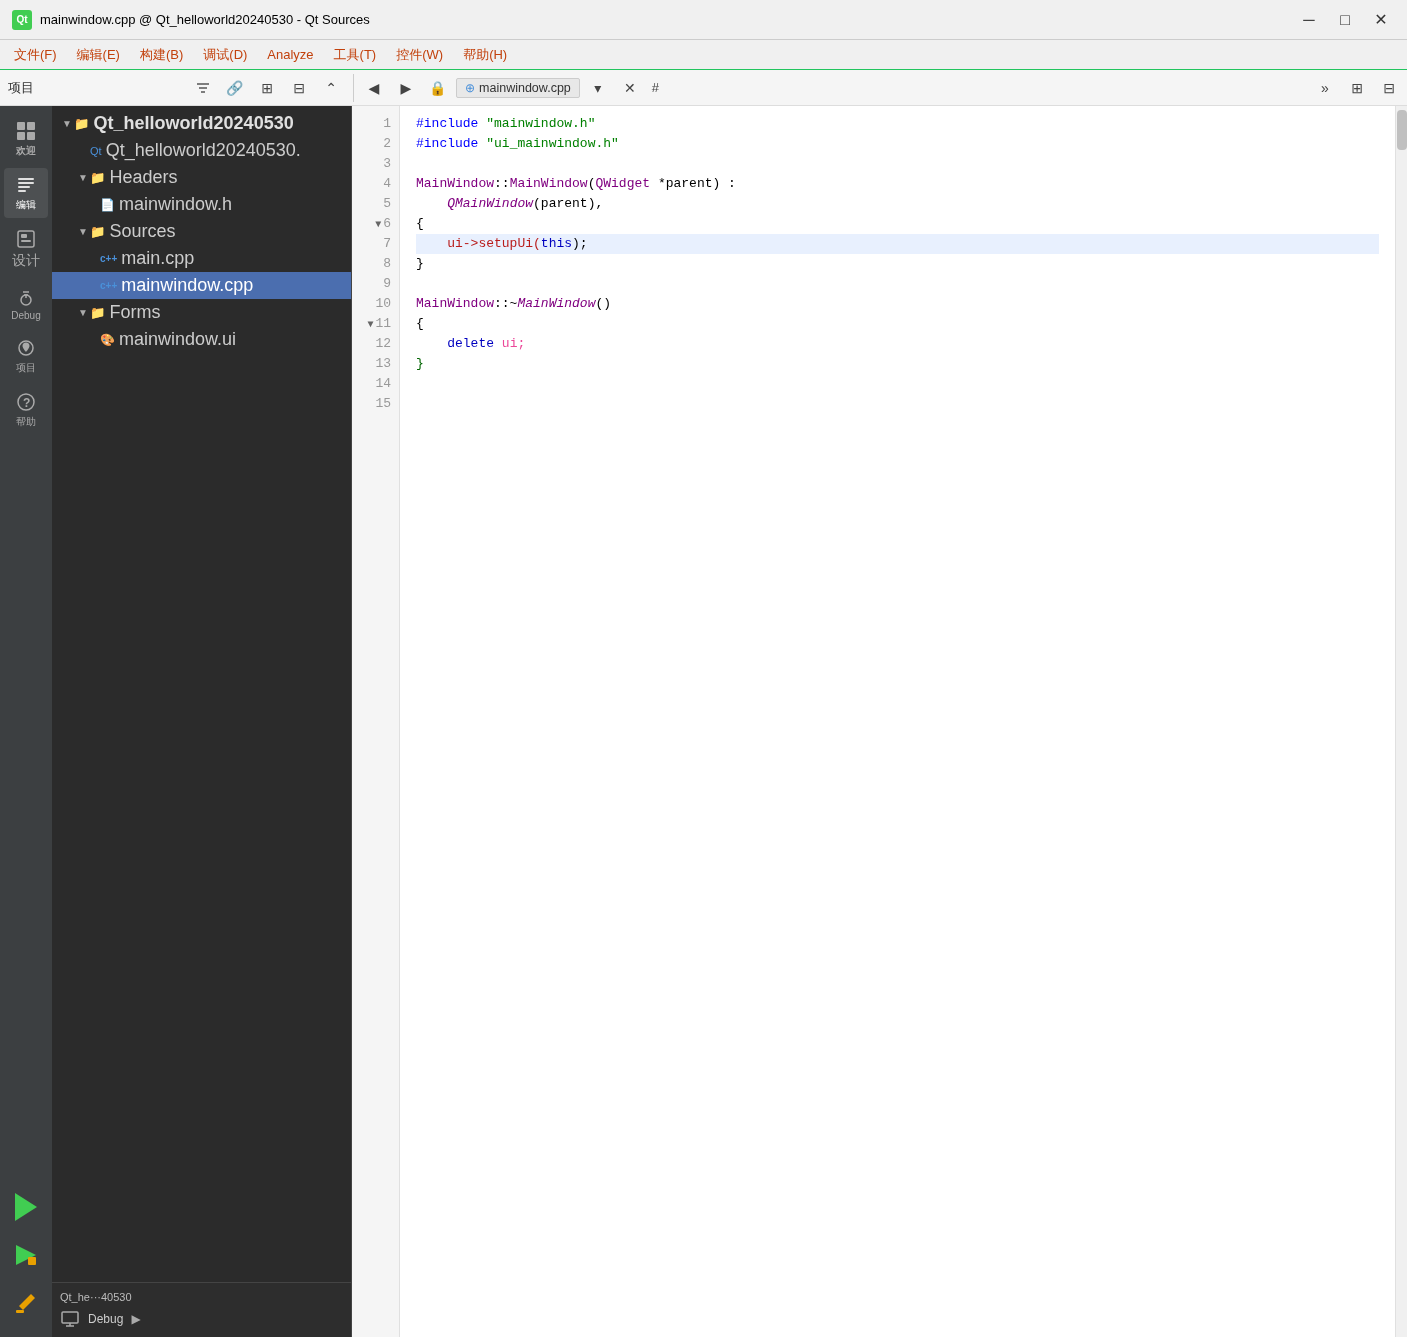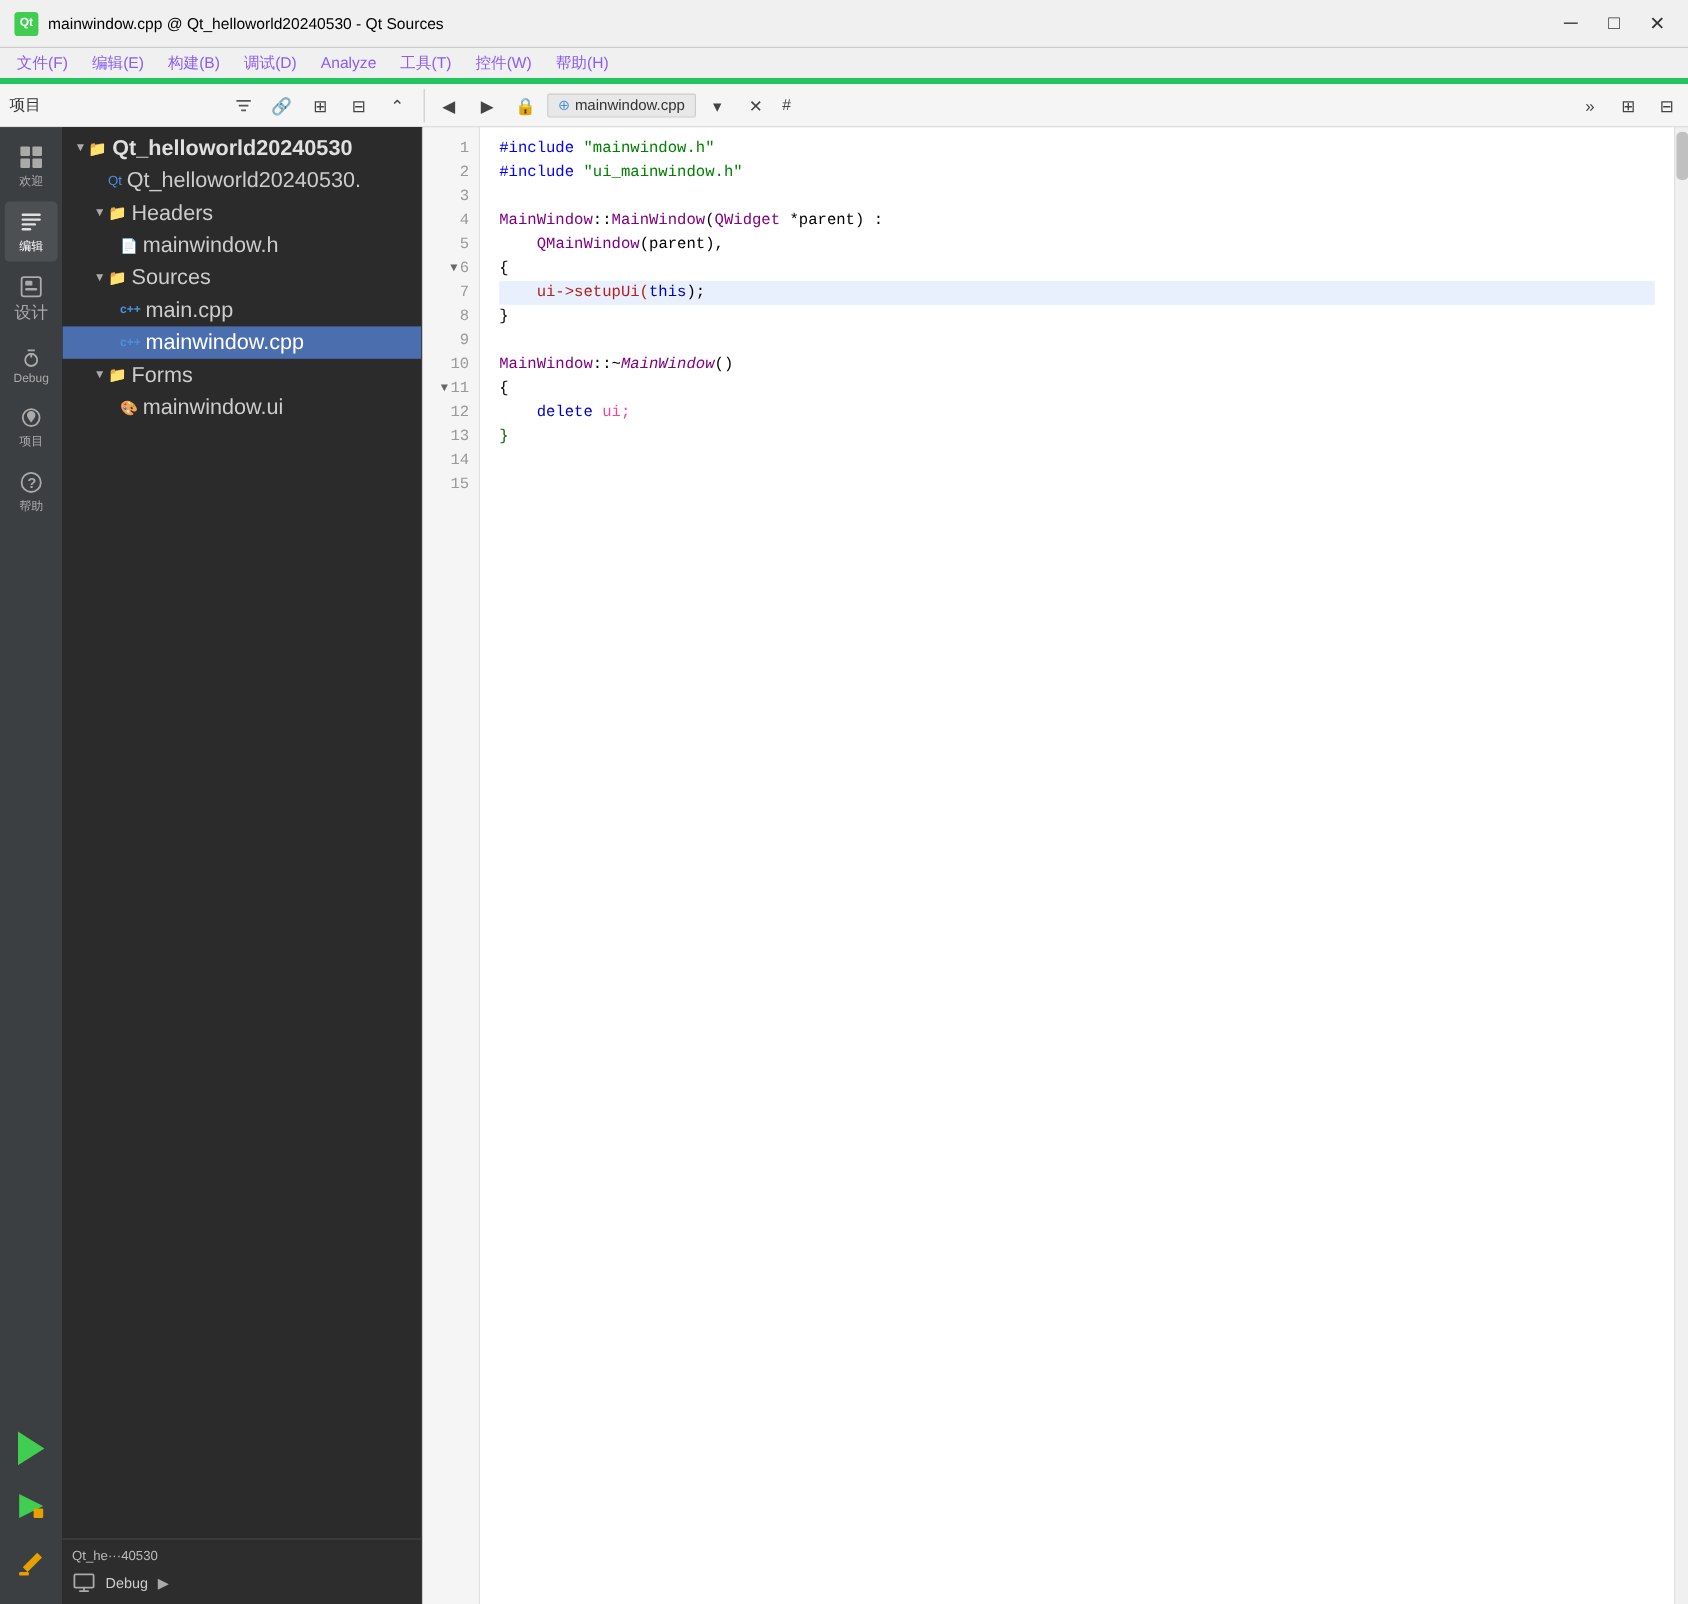--- a/index.html
+++ b/index.html
@@ -36,22 +36,22 @@
       color: #333;
     }
 
     
     .menu-bar {
       background: #f0f0f0;
       height: 30px;
       display: flex;
       align-items: center;
       padding: 0 4px;
-      border-bottom: 5px solid #22c55e;
-      color: #8b5cf6;
+      border-bottom: 1px solid #22c55e;
+      color: #c2410c;
       font-size: 13px;
     }
     .menu-item {
       padding: 4px 10px;
       cursor: pointer;
       border-radius: 2px;
     }
 
     
     .toolbar {
@@ -246,21 +246,21 @@
 <div style="display:flex;height:calc(1337px - 40px - 30px - 36px);">
 
   <div class="sidebar-icons">
     <div class="sidebar-icon-item">
       <svg width="22" height="22" viewBox="0 0 22 22" fill="none">
         <rect x="2" y="2" width="8" height="8" rx="1" fill="#aaa"></rect>
         <rect x="12" y="2" width="8" height="8" rx="1" fill="#aaa"></rect>
         <rect x="2" y="12" width="8" height="8" rx="1" fill="#aaa"></rect>
         <rect x="12" y="12" width="8" height="8" rx="1" fill="#aaa"></rect>
       </svg>
-      <span style="font-size:10px;color:#aaa;">欢迎</span>
+      <span style="font-size:10px;color:#aaa;font-weight:bold;">欢迎</span>
     </div>
     <div class="sidebar-icon-item active">
       <svg width="22" height="22" viewBox="0 0 22 22" fill="none">
         <rect x="3" y="4" width="16" height="2" rx="1" fill="#e0e0e0"></rect>
         <rect x="3" y="8" width="16" height="2" rx="1" fill="#e0e0e0"></rect>
         <rect x="3" y="12" width="12" height="2" rx="1" fill="#e0e0e0"></rect>
         <rect x="3" y="16" width="8" height="2" rx="1" fill="#e0e0e0"></rect>
       </svg>
       <span style="font-size:10px;color:#fff;">编辑</span>
     </div>
@@ -407,21 +407,21 @@
             <div>13</div>
             <div>14</div>
             <div>15</div>
           </div>
 
           <div class="code-content">
             <div class="code-line"><span style="color:#0000ff;">#include</span> <span style="color:#008000;">"mainwindow.h"</span></div>
             <div class="code-line"><span style="color:#0000ff;">#include</span> <span style="color:#008000;">"ui_mainwindow.h"</span></div>
             <div class="code-line"></div>
             <div class="code-line"><span style="color:#800080;">MainWindow</span><span style="color:#000;">::</span><span style="color:#800080;">MainWindow</span><span style="color:#000;">(</span><span style="color:#800080;">QWidget</span> <span style="color:#000;">*parent) :</span></div>
-            <div class="code-line"><span style="color:#000;">    </span><span style="color:#800080;">QMainWindow</span><span style="color:#000;">(parent),</span></div>
+            <div class="code-line"><span style="color:#000;">    </span><span style="color:#800080;font-style:italic;">QMainWindow</span><span style="color:#000;">(parent),</span></div>
             <div class="code-line"><span style="color:#000;">{</span></div>
             <div class="code-line current-line"><span style="color:#b91c1c;">    ui-&gt;setupUi(</span><span style="color:#0000c0;">this</span><span style="color:#000;">);</span></div>
             <div class="code-line"><span style="color:#000;">}</span></div>
             <div class="code-line"></div>
             <div class="code-line"><span style="color:#800080;">MainWindow</span><span style="color:#000;">::~</span><em><span style="color:#800080;">MainWindow</span></em><span style="color:#000;">()</span></div>
             <div class="code-line"><span style="color:#000;">{</span></div>
             <div class="code-line"><span style="color:#000;">    </span><span style="color:#0000c0;text-align:center;">delete</span><span style="color:#ec4899;"> ui;</span></div>
             <div class="code-line"><span style="color:#006400;">}</span></div>
             <div class="code-line"></div>
           </div>

